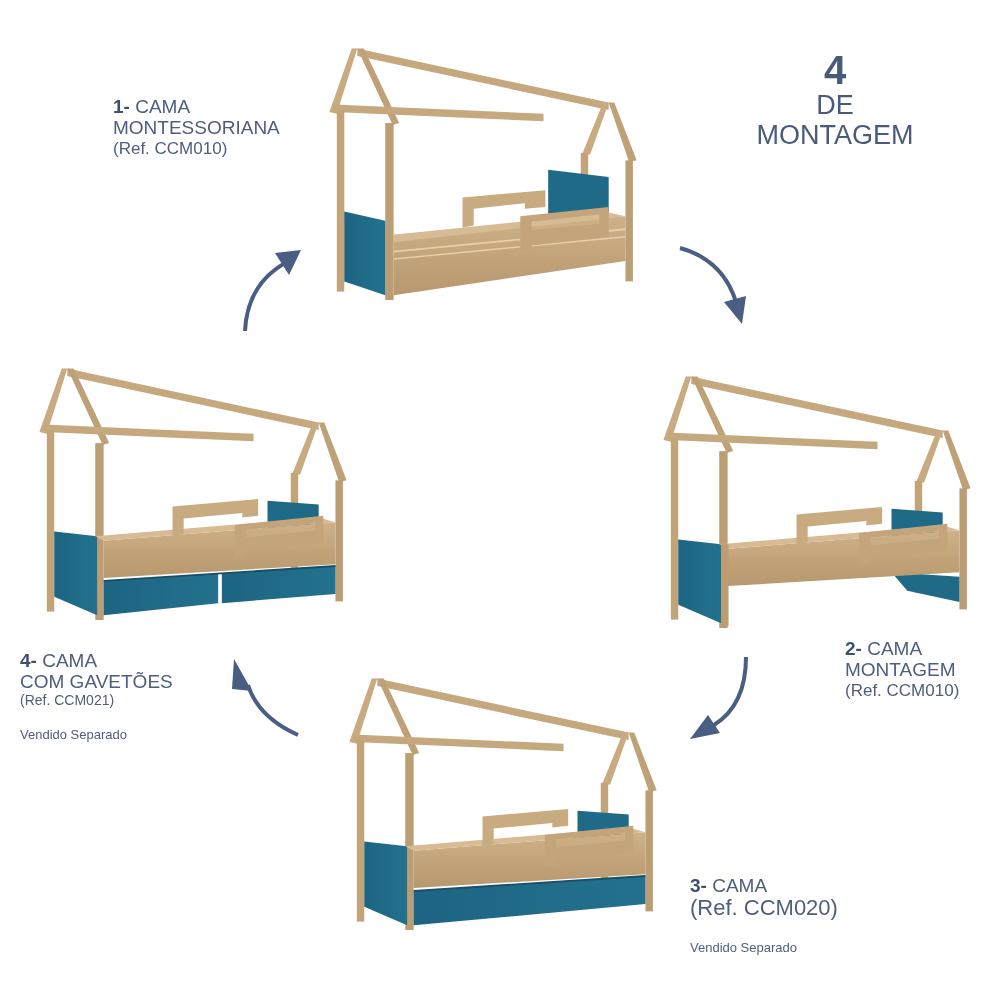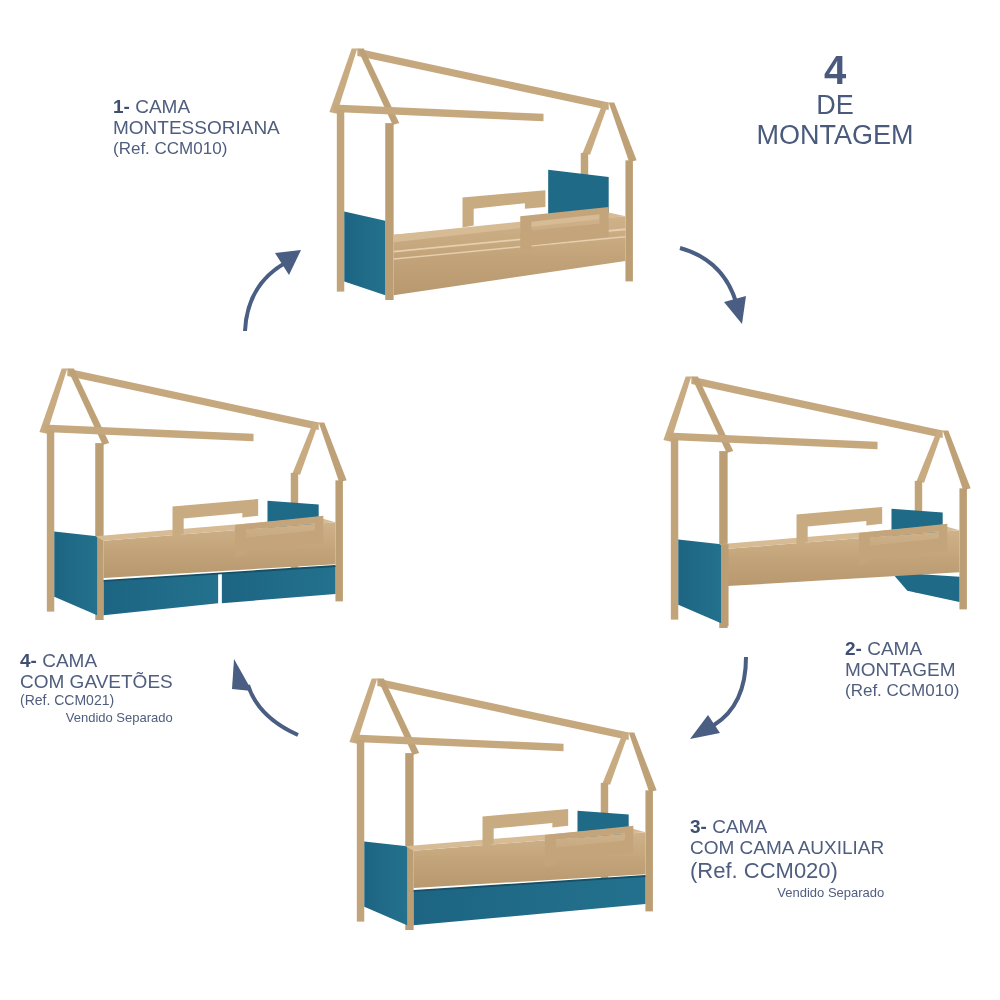--- a/index.html
+++ b/index.html
@@ -1,21 +1,21 @@
 <!DOCTYPE html>
 <html><head>
   <meta charset="utf-8">
   <style>
     html, body { margin: 0; padding: 0; background: #ffffff; }
     body { width: 1000px; height: 1000px; position: relative; overflow: hidden;
            font-family: "Liberation Sans", sans-serif; color: #4a5a7a; }
     .label { position: absolute; line-height: 1.12; color: #4f5d7e; }
     .label .line { display: block; font-size: 19px; white-space: nowrap; }
     .label .num { font-weight: bold; color: #3f4f72; }
-    .label .small { display: block; font-size: 13px; margin-top: 3px; text-align: right; }
+    .label .small { display: block; font-size: 13px; margin-top: 20px; }
     .title { position: absolute; left: 730px; top: 50px; width: 210px; text-align: center; color: #4a5a7c; }
     .title .big { display: block; font-weight: bold; font-size: 40px; line-height: 1.0; }
     .title .med { display: block; font-size: 27px; line-height: 1.12; }
     .bed { position: absolute; }
     .arrow { position: absolute; }
   </style>
 </head>
 <body>
 
 <svg width="0" height="0" style="position:absolute">
@@ -61,23 +61,22 @@
   <span class="line">MONTESSORIANA</span>
   <span class="line" style="font-size:17px">(Ref. CCM010)</span>
 </div>
 
 <div class="label" style="left:845px;top:611px;margin-top:27px;">
   <span class="line"><span class="num">2-</span> <span>CAMA</span></span>
   <span class="line">MONTAGEM</span>
   <span class="line" style="font-size:17px">(Ref. CCM010)</span>
 </div>
 
-<div class="label" style="left:690px;top:816px;">
+<div class="label" style="left:690px;top:875px;">
   <span class="line"><span class="num">3-</span> <span>CAMA</span></span>
-  <span class="line">COM CAMA AUXILIAR</span>
   <span class="line" style="font-size:22px">(Ref. CCM020)</span>
   <span class="small">Vendido Separado</span>
 </div>
 
 <div class="label" style="left:20px;top:650px;">
   <span class="line"><span class="num">4-</span> <span>CAMA</span></span>
   <span class="line">COM GAVETÕES</span>
   <span class="line" style="font-size:14px">(Ref. CCM021)</span>
   <span class="small">Vendido Separado</span>
 </div>

